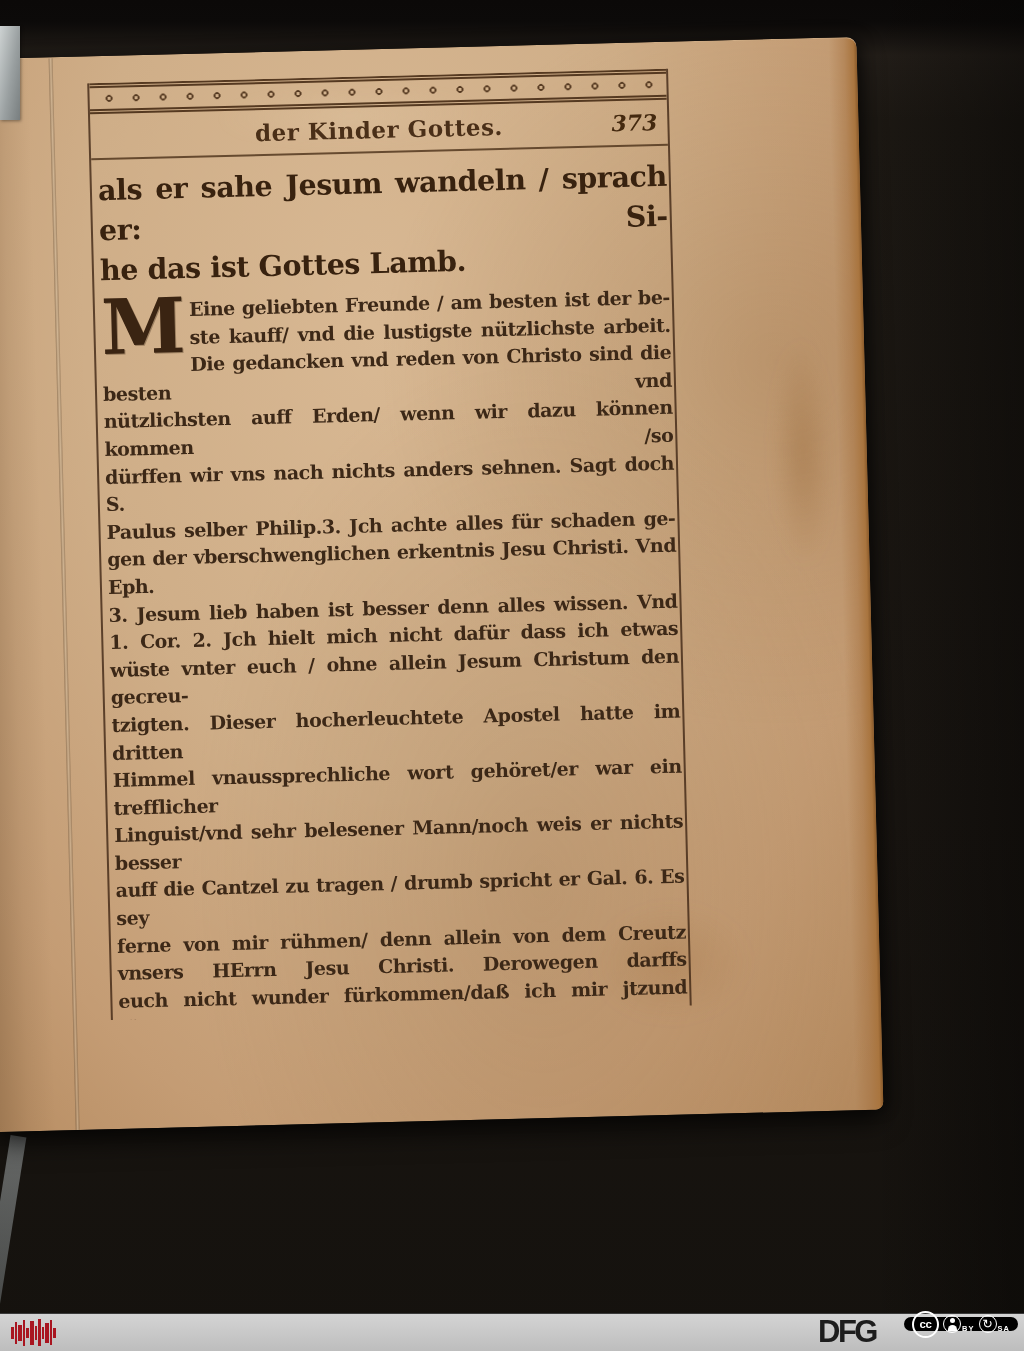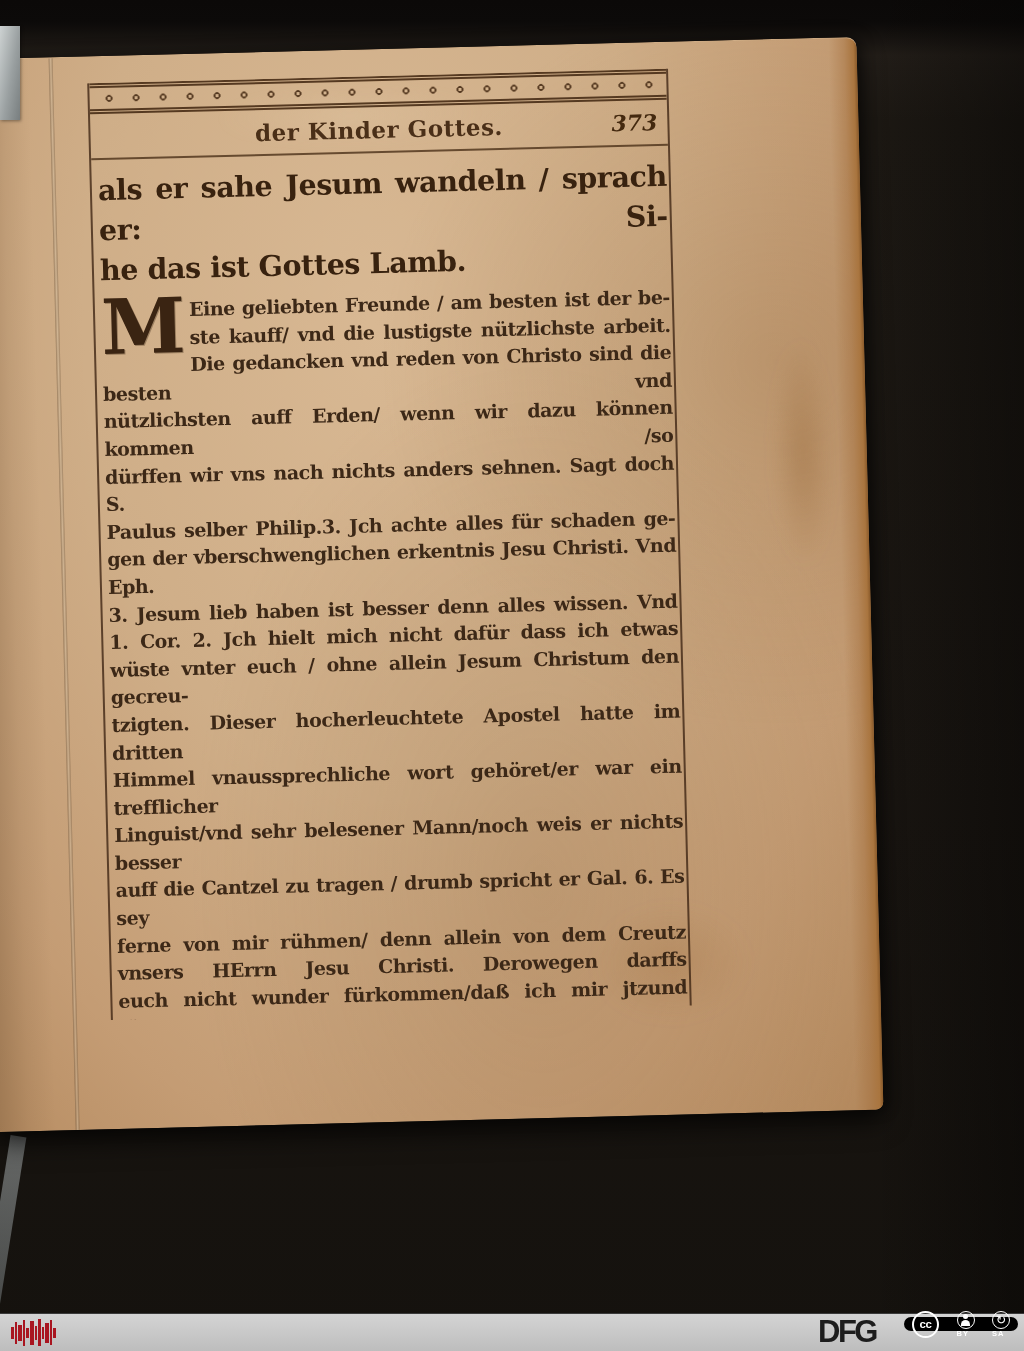--- a/index.html
+++ b/index.html
@@ -101,21 +101,21 @@
   .credit{position:absolute;left:286px;top:8px;font-size:16.5px;font-weight:600;color:#111;letter-spacing:.2px;}
   .dfg{position:absolute;left:818px;top:0px;font-size:31px;font-weight:900;letter-spacing:-2.5px;
        color:#1d1d1d;transform:scaleY(1.04);}
   .cc-badge{
     position:absolute;right:6px;top:3px;width:114px;height:14px;background:#000;border-radius:7px;
     display:flex;align-items:center;justify-content:space-between;padding:4px 8px;box-sizing:border-box;
   }
   .cc-circle{width:23px;height:23px;border:2px solid #fff;border-radius:50%;flex:none;
              display:flex;align-items:center;justify-content:center;
              color:#fff;font-size:11.5px;font-weight:700;letter-spacing:-.5px;}
-  .lic{display:flex;flex-direction:column;align-items:flex-start;gap:1px;}
+  .lic{display:flex;flex-direction:row;align-items:flex-end;gap:1px;}
   .lic-label{color:#fff;font-size:7.5px;font-weight:700;letter-spacing:1px;line-height:8px;}
   .icon-circle{width:16px;height:16px;border:1.5px solid #fff;border-radius:50%;position:relative;flex:none;}
   .person::before{content:"";position:absolute;top:2px;left:50%;width:5px;height:5px;margin-left:-2.5px;
                   background:#fff;border-radius:50%;}
   .person::after{content:"";position:absolute;bottom:1.5px;left:50%;width:9px;height:6px;margin-left:-4.5px;
                  background:#fff;border-radius:4.5px 4.5px 0 0;}
   .arrow::before{content:"\21bb";position:absolute;left:0;top:0;width:16px;height:16px;
                  color:#fff;font-size:12.5px;line-height:15px;text-align:center;font-family:"DejaVu Sans",sans-serif;}
 </style>
 </head>

